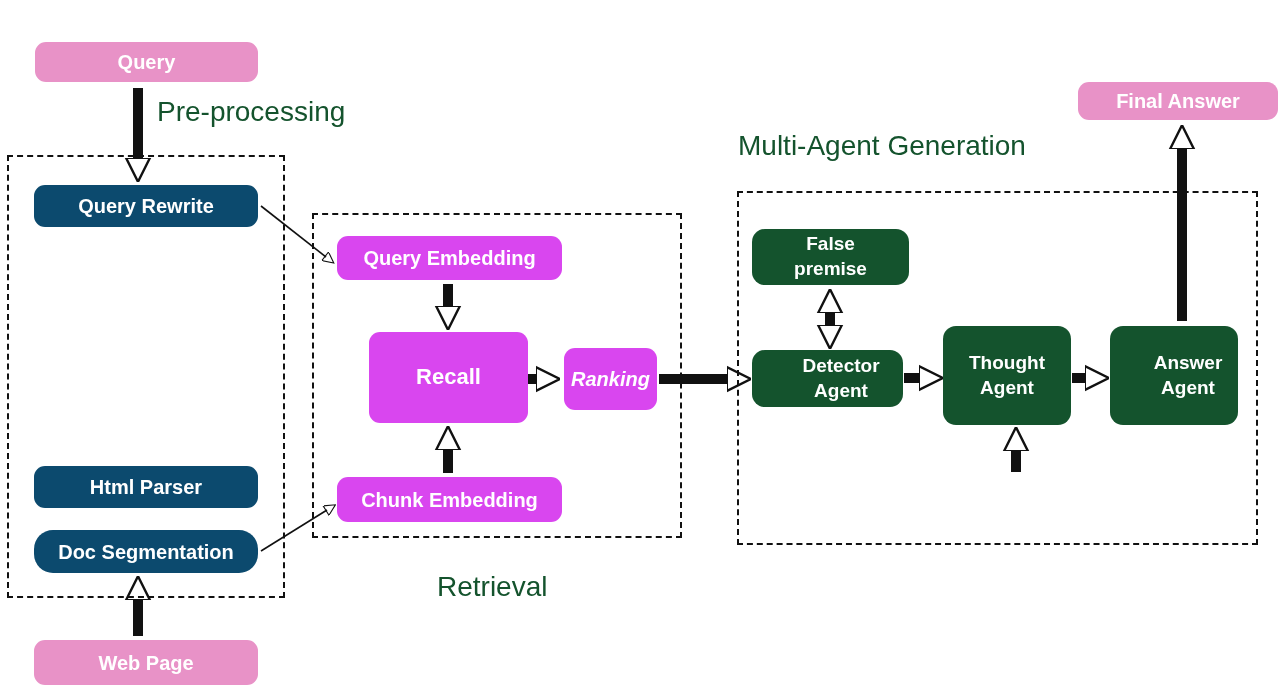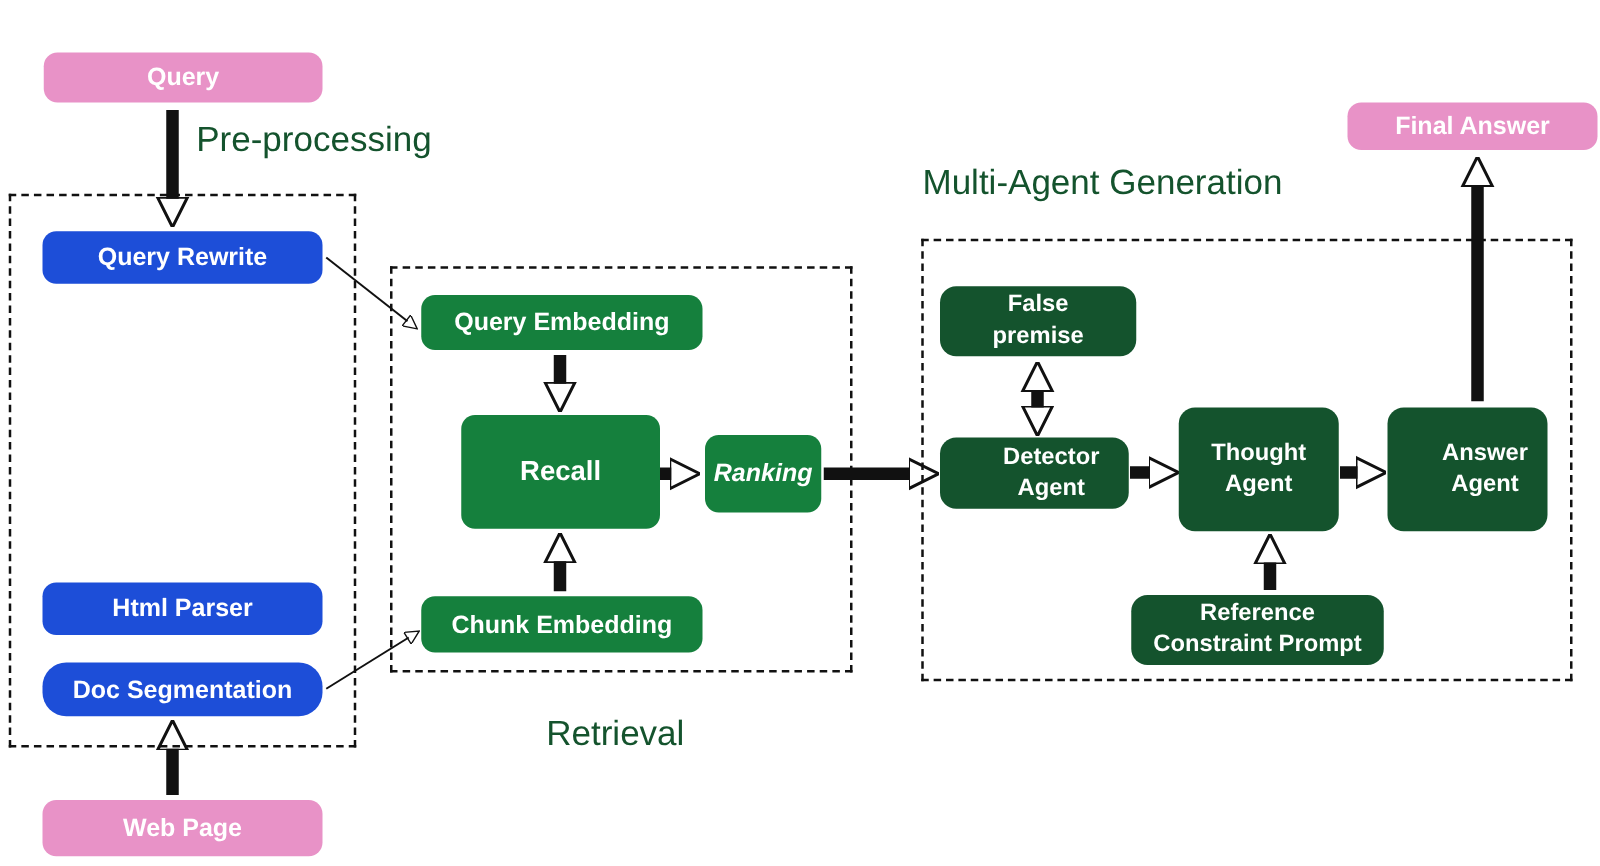--- a/index.html
+++ b/index.html
@@ -23,22 +23,22 @@
     justify-content: center;
     color: #ffffff;
     font-weight: bold;
     font-size: 20px;
     line-height: 1.3;
     text-align: center;
     border-radius: 11px;
     box-sizing: border-box;
   }
   .pink   { background: #e892c7; }
-  .orange { background: #1d4ed8; }
-  .green  { background: #15803d; border-radius: 11px; }
+  .orange { background: #0c4a6e; }
+  .green  { background: #d946ef; border-radius: 11px; }
   .blue   { background: #14532d; border-radius: 13px; }
   .blue span { font-size: 19px; }
   .recall-label { font-size: 22px; }
   .region {
     position: absolute;
     border: 2px dashed #111111;
     box-sizing: border-box;
   }
   .section-label {
     position: absolute;
@@ -132,22 +132,18 @@
     <span>Agent</span>
   </div>
   <div class="node blue" style="left:943px; top:326px; width:128px; height:99px;">
     <span>Thought</span>
     <span>Agent</span>
   </div>
   <div class="node blue" style="left:1110px; top:326px; width:128px; height:99px;padding-left:28px;">
     <span>Answer</span>
     <span>Agent</span>
   </div>
-  <div class="node blue" style="left:905px; top:476px; width:202px; height:56px;">
-    <span>Reference</span>
-    <span>Constraint Prompt</span>
-  </div>
 
   <div class="node pink" style="left:1078px; top:82px; width:200px; height:38px;">
     <span>Final Answer</span>
   </div>
 
 </div>
 
 </body></html>

